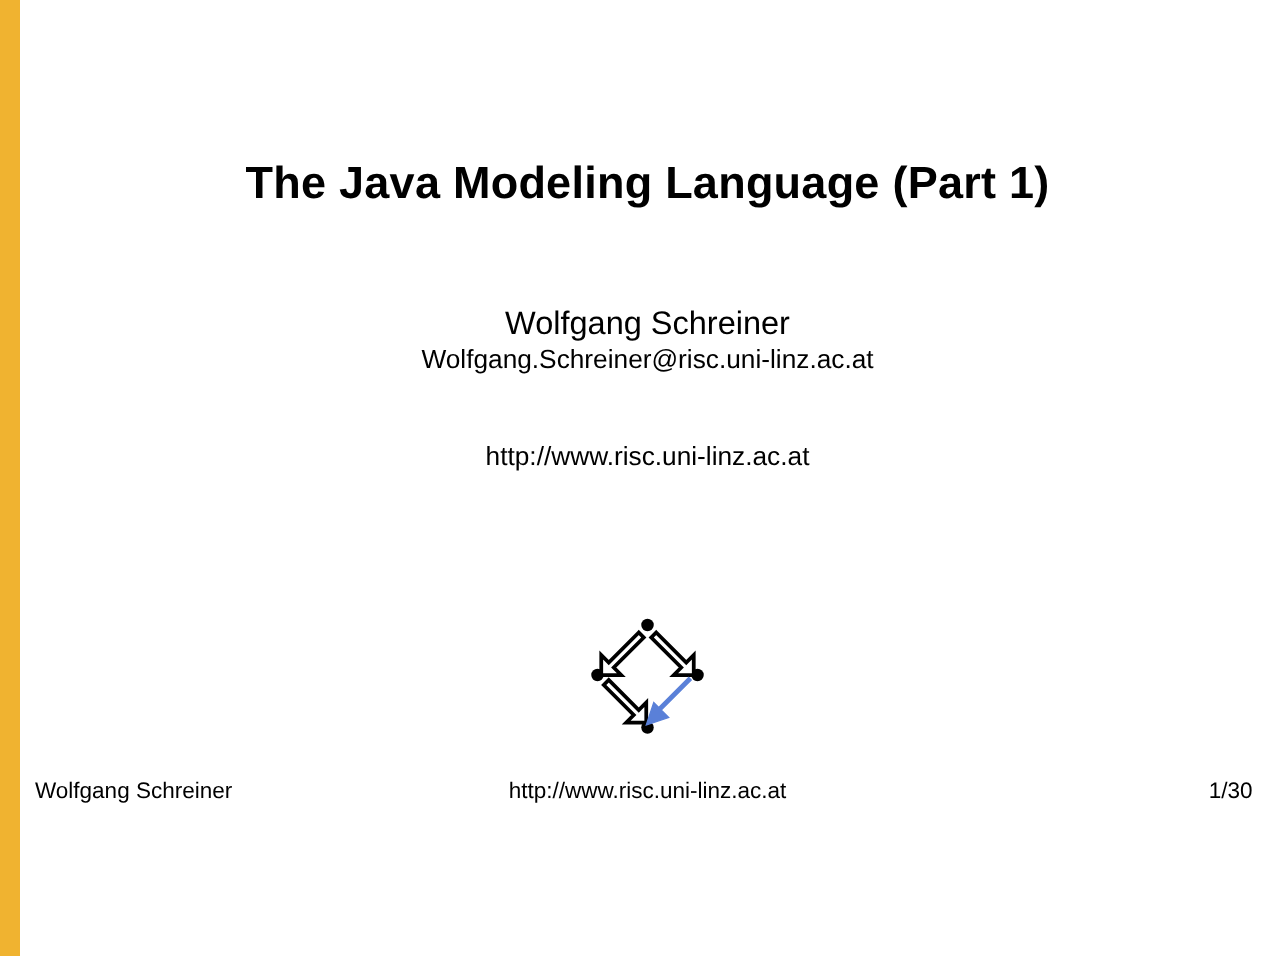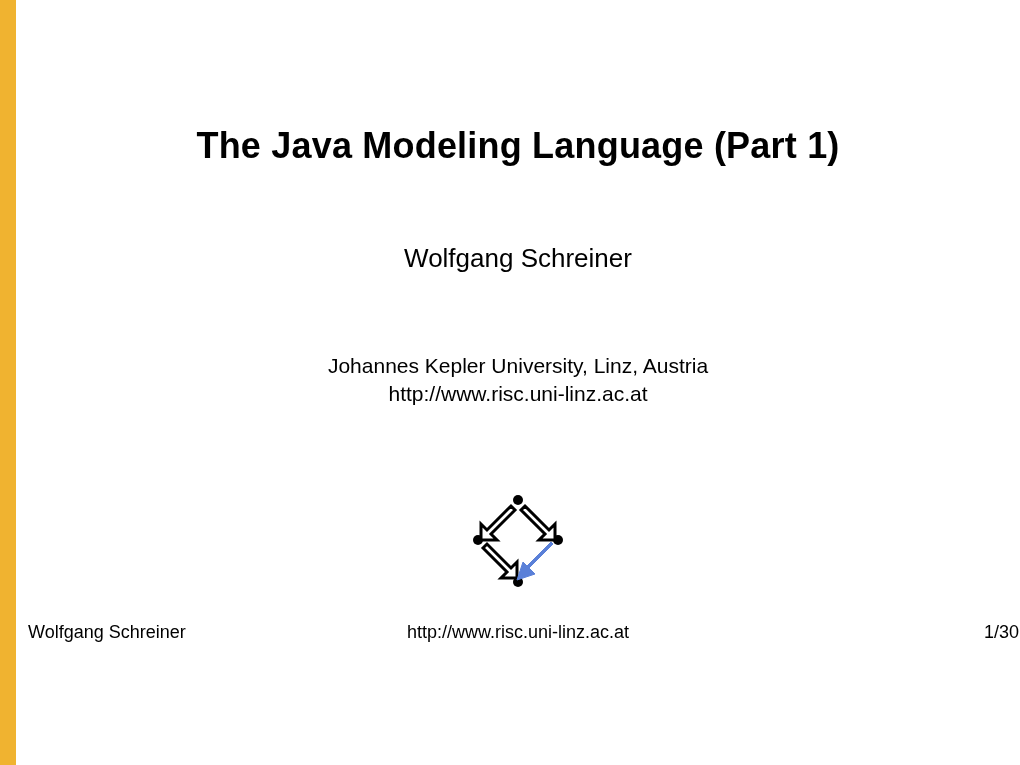--- a/index.html
+++ b/index.html
@@ -91,40 +91,40 @@
 }
 .footer-url {
   position: absolute;
   left: 0;
   width: 1004px;
   bottom: 0;
   text-align: center;
 }
 .footer-page {
   position: absolute;
-  right: 1px;
+  right: 18px;
   bottom: 0;
   text-align: right;
 }
 </style>
 </head>
 <body>
 
 <div class="accent-bar"></div>
 
 <div class="slide">
 
   <h1 class="title">The Java Modeling Language (Part 1)</h1>
 
   <div class="author-block">
     <div class="author-name">Wolfgang Schreiner</div>
+    <div class="author-email">Wolfgang.Schreiner@risc.uni-linz.ac.at</div>
   </div>
 
   <div class="affil-block">
-    <div class="affil-line">Johannes Kepler University, Linz, Austria</div>
     <div class="affil-line">http://www.risc.uni-linz.ac.at</div>
   </div>
 
   <div class="logo">
     <svg width="130" height="120" viewBox="0 0 130 120">
 
       <circle cx="65" cy="10" r="5" fill="#000"></circle>
       <circle cx="25" cy="50" r="5" fill="#000"></circle>
       <circle cx="105" cy="50" r="5" fill="#000"></circle>
       <circle cx="65" cy="92" r="5" fill="#000"></circle>

